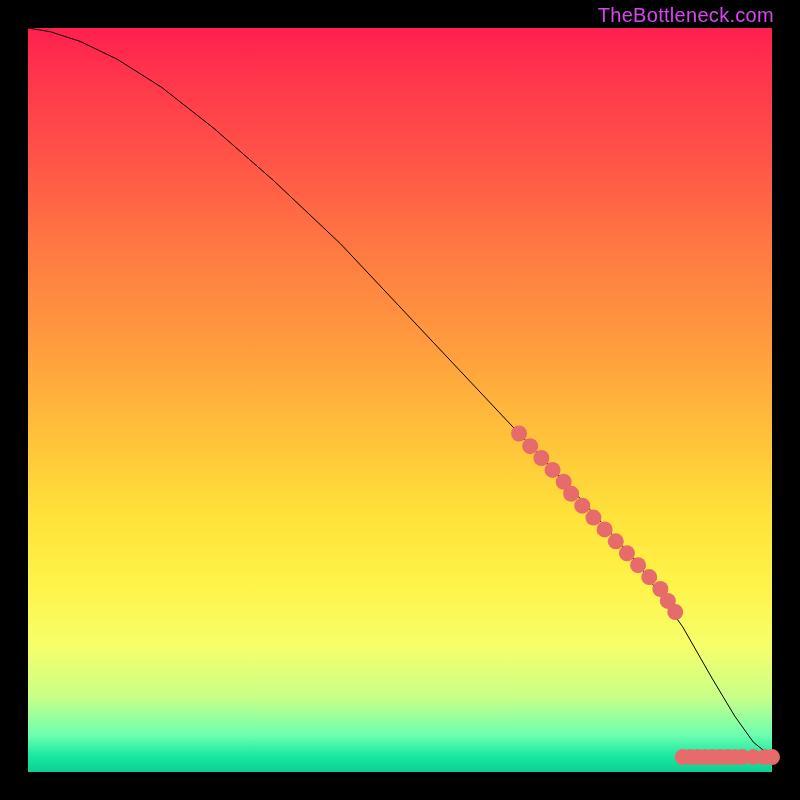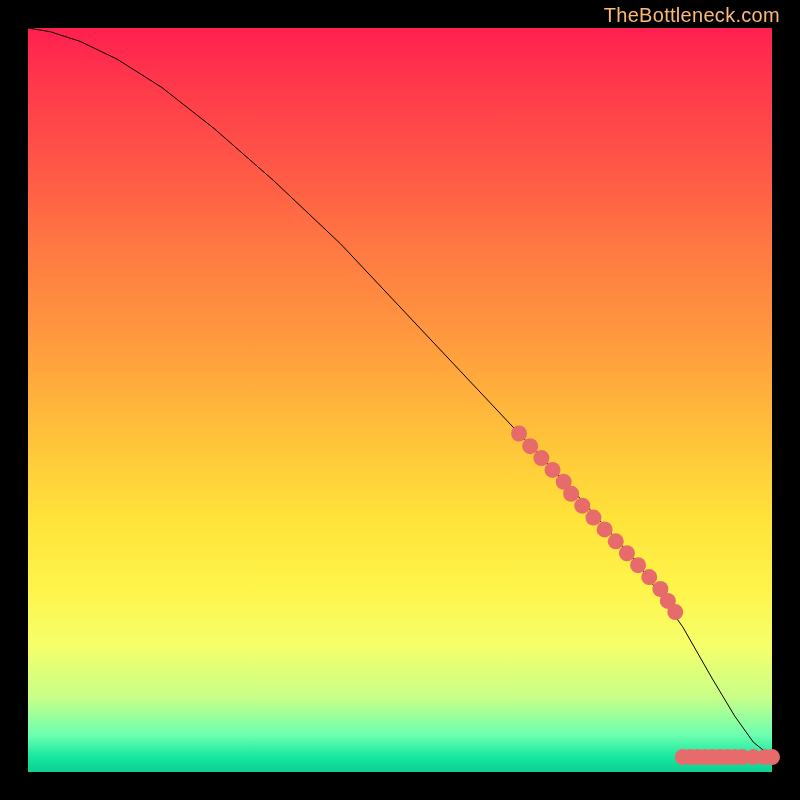--- a/index.html
+++ b/index.html
@@ -54,22 +54,22 @@
     position: absolute;
     left: 0;
     top: 0;
     width: 744px;
     height: 744px;
     overflow: visible;
   }
   .watermark {
     position: absolute;
     top: 4px;
-    right: 20px;
-    color: #fdba74;
+    right: 26px;
+    color: #d946ef;
     font-size: 20px;
     font-weight: 500;
     letter-spacing: 0.3px;
     user-select: none;
   }
 </style>
 </head>
 <body>
 
 <div class="watermark">TheBottleneck.com</div>

